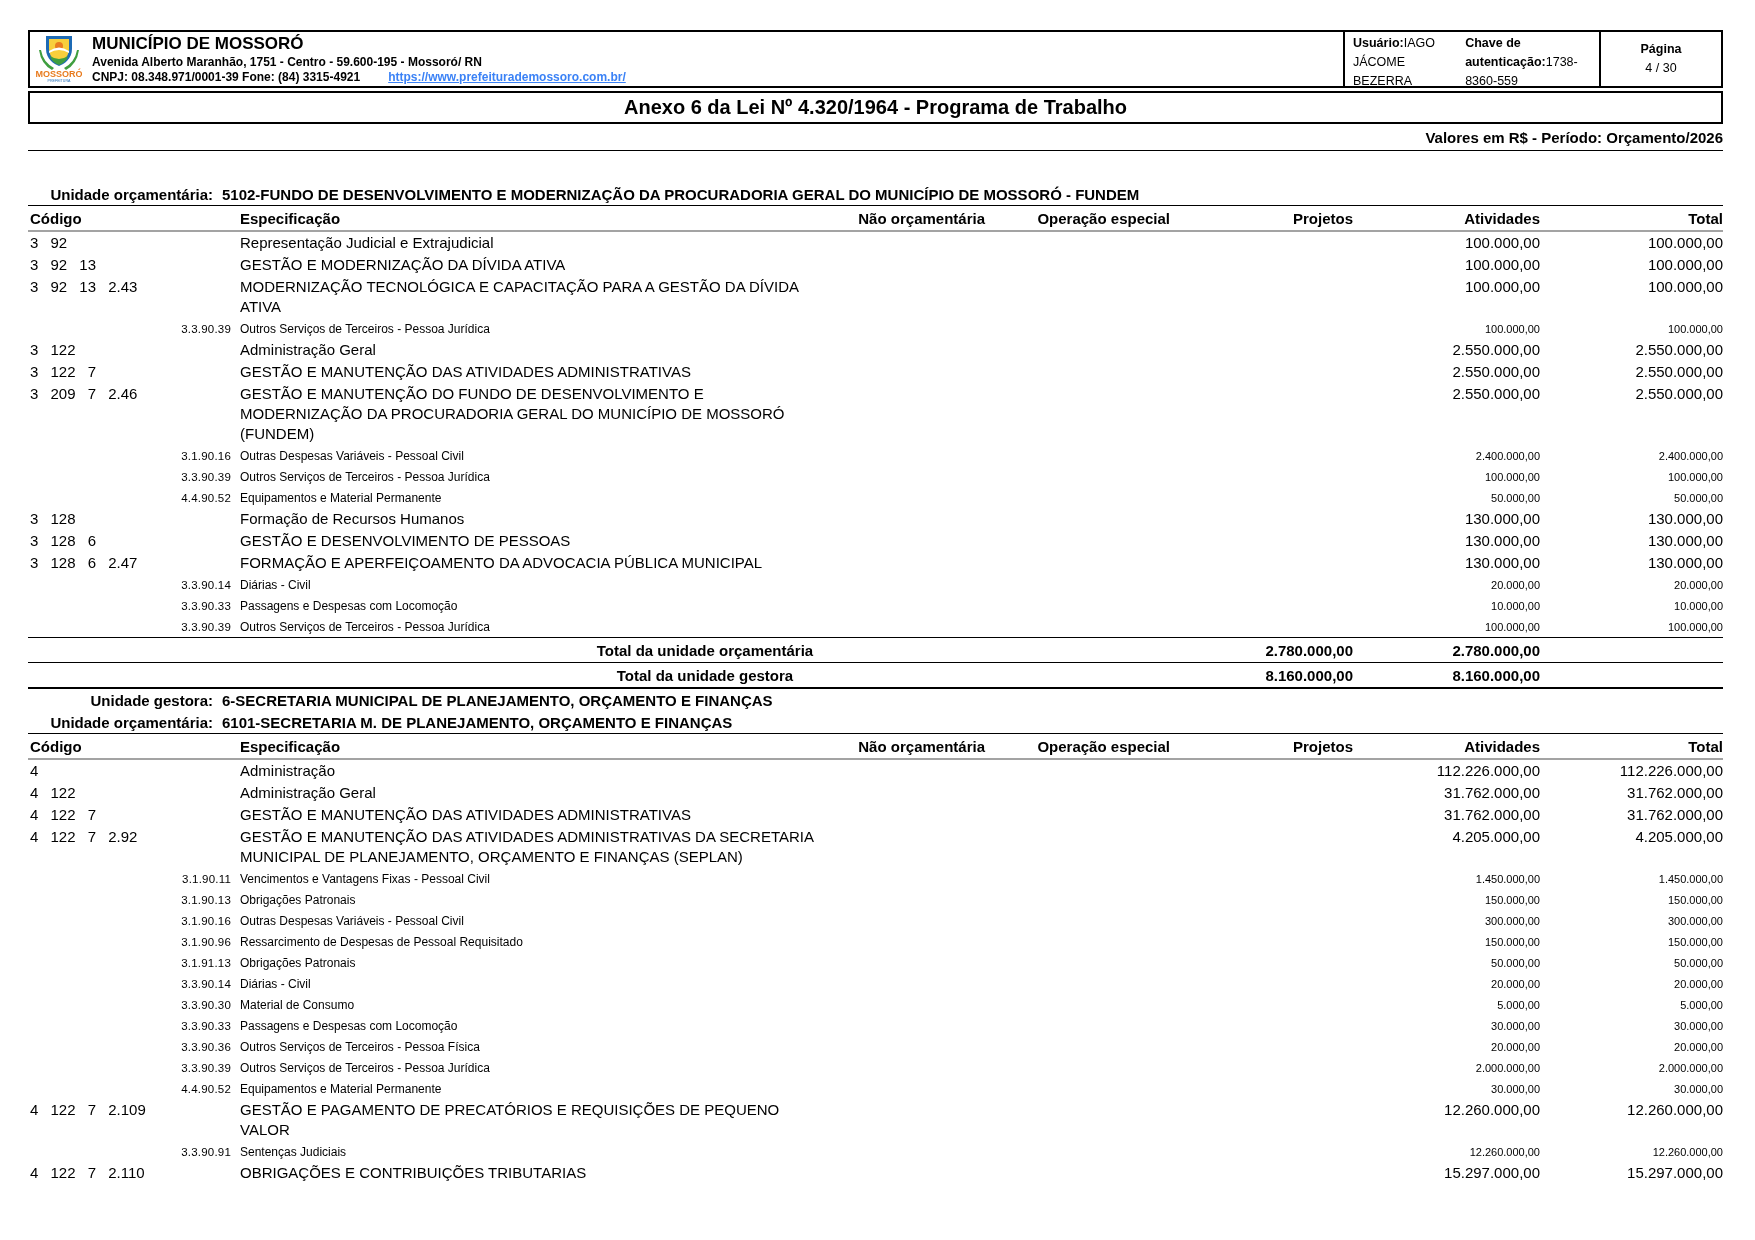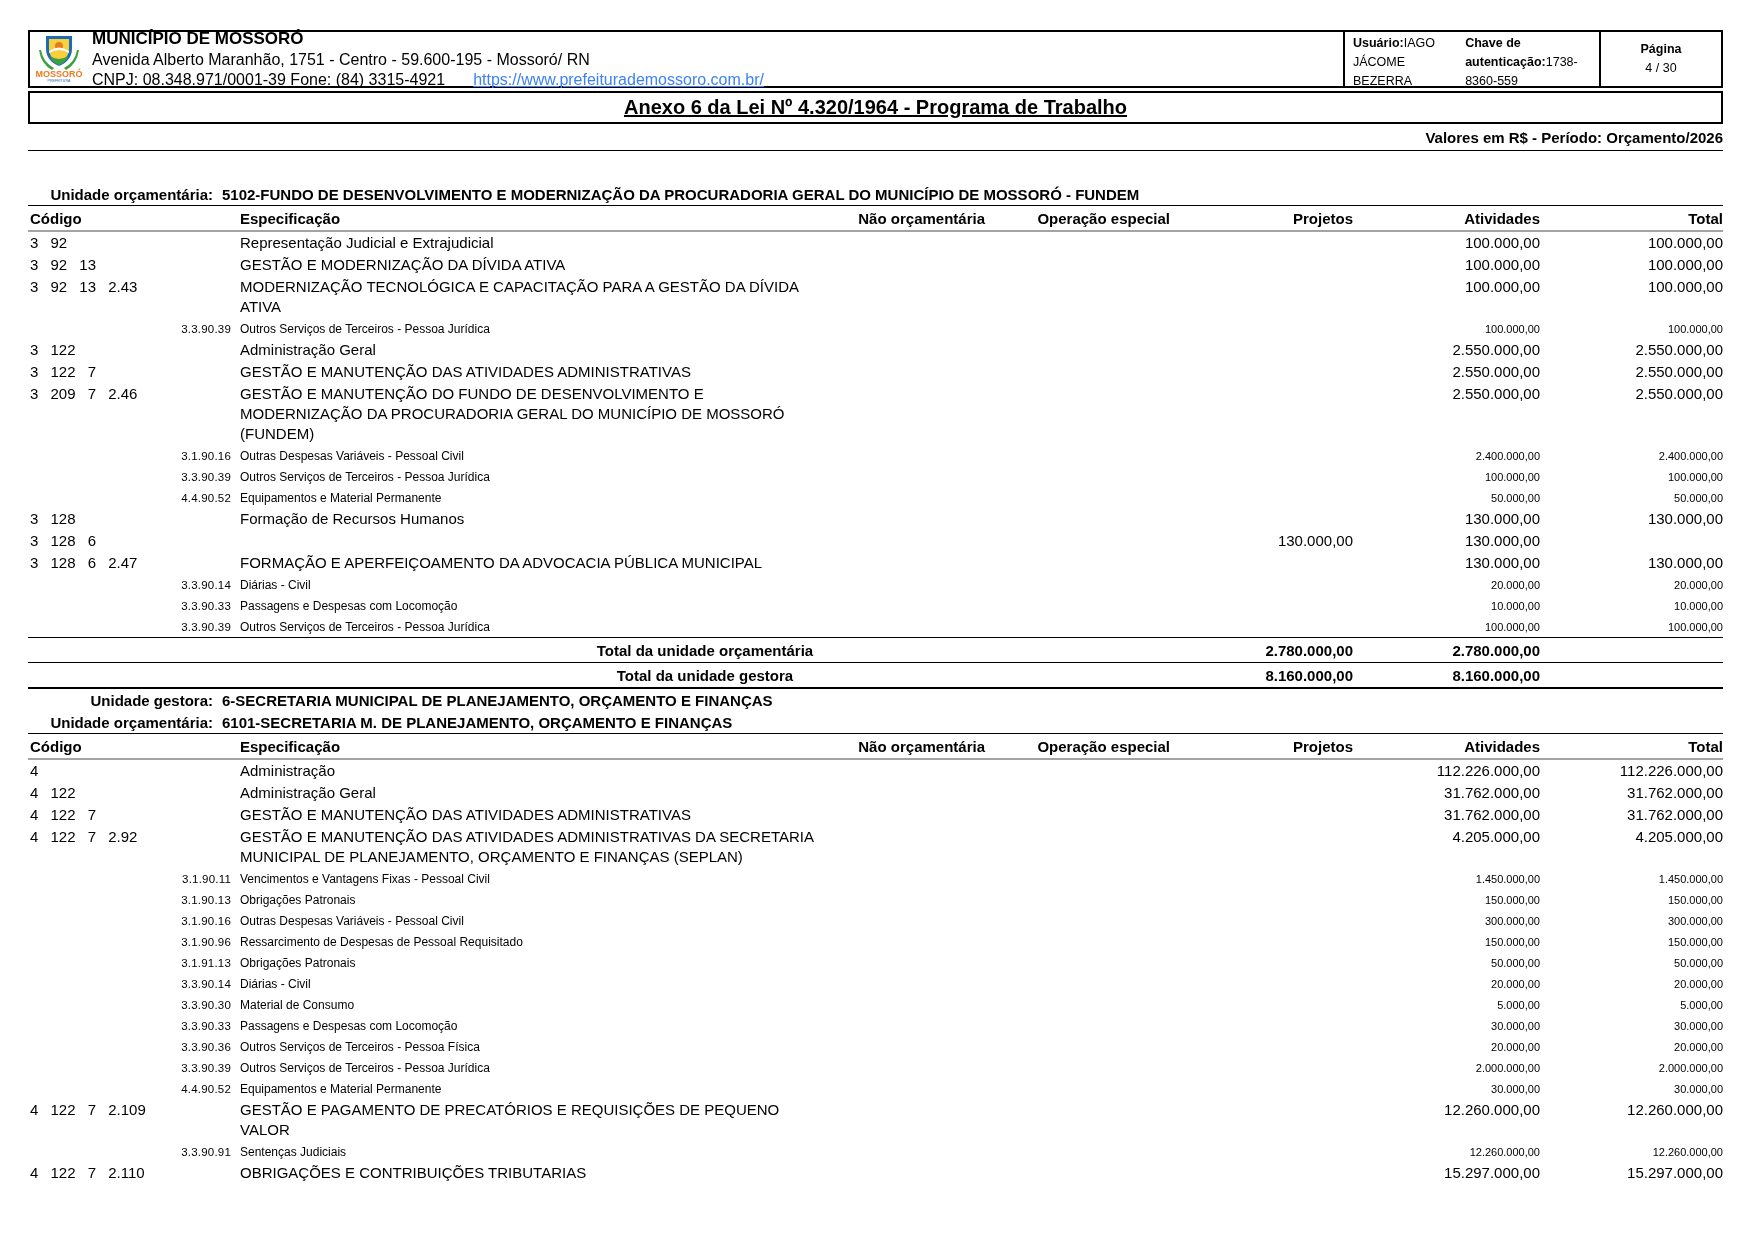--- a/index.html
+++ b/index.html
@@ -9,32 +9,32 @@
     color:#000; -webkit-font-smoothing:none;
   }
   .page { box-sizing:border-box; width:1755px; padding:30px 32px 0 28px; }
 
   
   .hdr { display:flex; border:2px solid #000; height:58px; box-sizing:border-box; }
   .hdr-left { flex:1; display:flex; align-items:center; gap:10px; padding:2px 6px; min-width:0; }
   .logo { width:46px; height:50px; flex:0 0 auto; }
   .hdr-id { line-height:1.25; }
   .hdr-muni { font-weight:700; font-size:17px; }
-  .hdr-line { font-size:16px; }
+  .hdr-line { font-size:12px;font-weight:bold; }
   .hdr-link { text-decoration:underline; color:#3b82f6; margin-left:28px; }
   .hdr-user { width:256px; border-left:2px solid #000; box-sizing:border-box;
               display:flex; flex-direction:row; justify-content:center; padding:2px 8px; font-size:12.5px; line-height:1.5; }
   .hdr-user b { font-weight:700; }
   .hdr-page { width:122px; border-left:2px solid #000; box-sizing:border-box;
               display:flex; flex-direction:column; justify-content:center; align-items:center; font-size:12.5px; line-height:1.5; }
   .hdr-page .pl { font-weight:700; }
 
   
   .titlebox { border:2px solid #000; margin-top:3px; height:29px; display:flex; align-items:center; justify-content:center; }
-  .titlebox span { font-weight:700; font-size:20px;text-decoration:underline; }
+  .titlebox span { font-weight:700; font-size:20px; }
   .periodline { text-align:right; font-weight:700; font-size:15px; padding:5px 0 4px; border-bottom:1.5px solid #000; }
 
   
   .tbl { width:100%;margin-top:32px; }
   .tr { display:grid; grid-template-columns:212px 590px 155px 185px 183px 187px 183px; align-items:baseline; }
   .td { min-width:0; }
   .num { text-align:right; }
 
   .row-unit { display:grid; grid-template-columns:185px 1fr; font-weight:700; font-size:15px; padding:3px 0 2px; }
   .row-unit .ul { text-align:right; }
@@ -204,20 +204,21 @@
         <div class="td code">3 128</div>
         <div class="td spec">Formação de Recursos Humanos</div>
         <div class="td num"></div>
         <div class="td num"></div>
         <div class="td num"></div>
         <div class="td num">130.000,00</div>
         <div class="td num">130.000,00</div>
       </div>
       <div class="tr r-major">
         <div class="td code">3 128 6</div>
+        <div class="td spec">GESTÃO E DESENVOLVIMENTO DE PESSOAS</div>
         <div class="td num"></div>
         <div class="td num"></div>
         <div class="td num"></div>
         <div class="td num">130.000,00</div>
         <div class="td num">130.000,00</div>
       </div>
       <div class="tr r-major">
         <div class="td code">3 128 6 2.47</div>
         <div class="td spec">FORMAÇÃO E APERFEIÇOAMENTO DA ADVOCACIA PÚBLICA MUNICIPAL</div>
         <div class="td num"></div>

